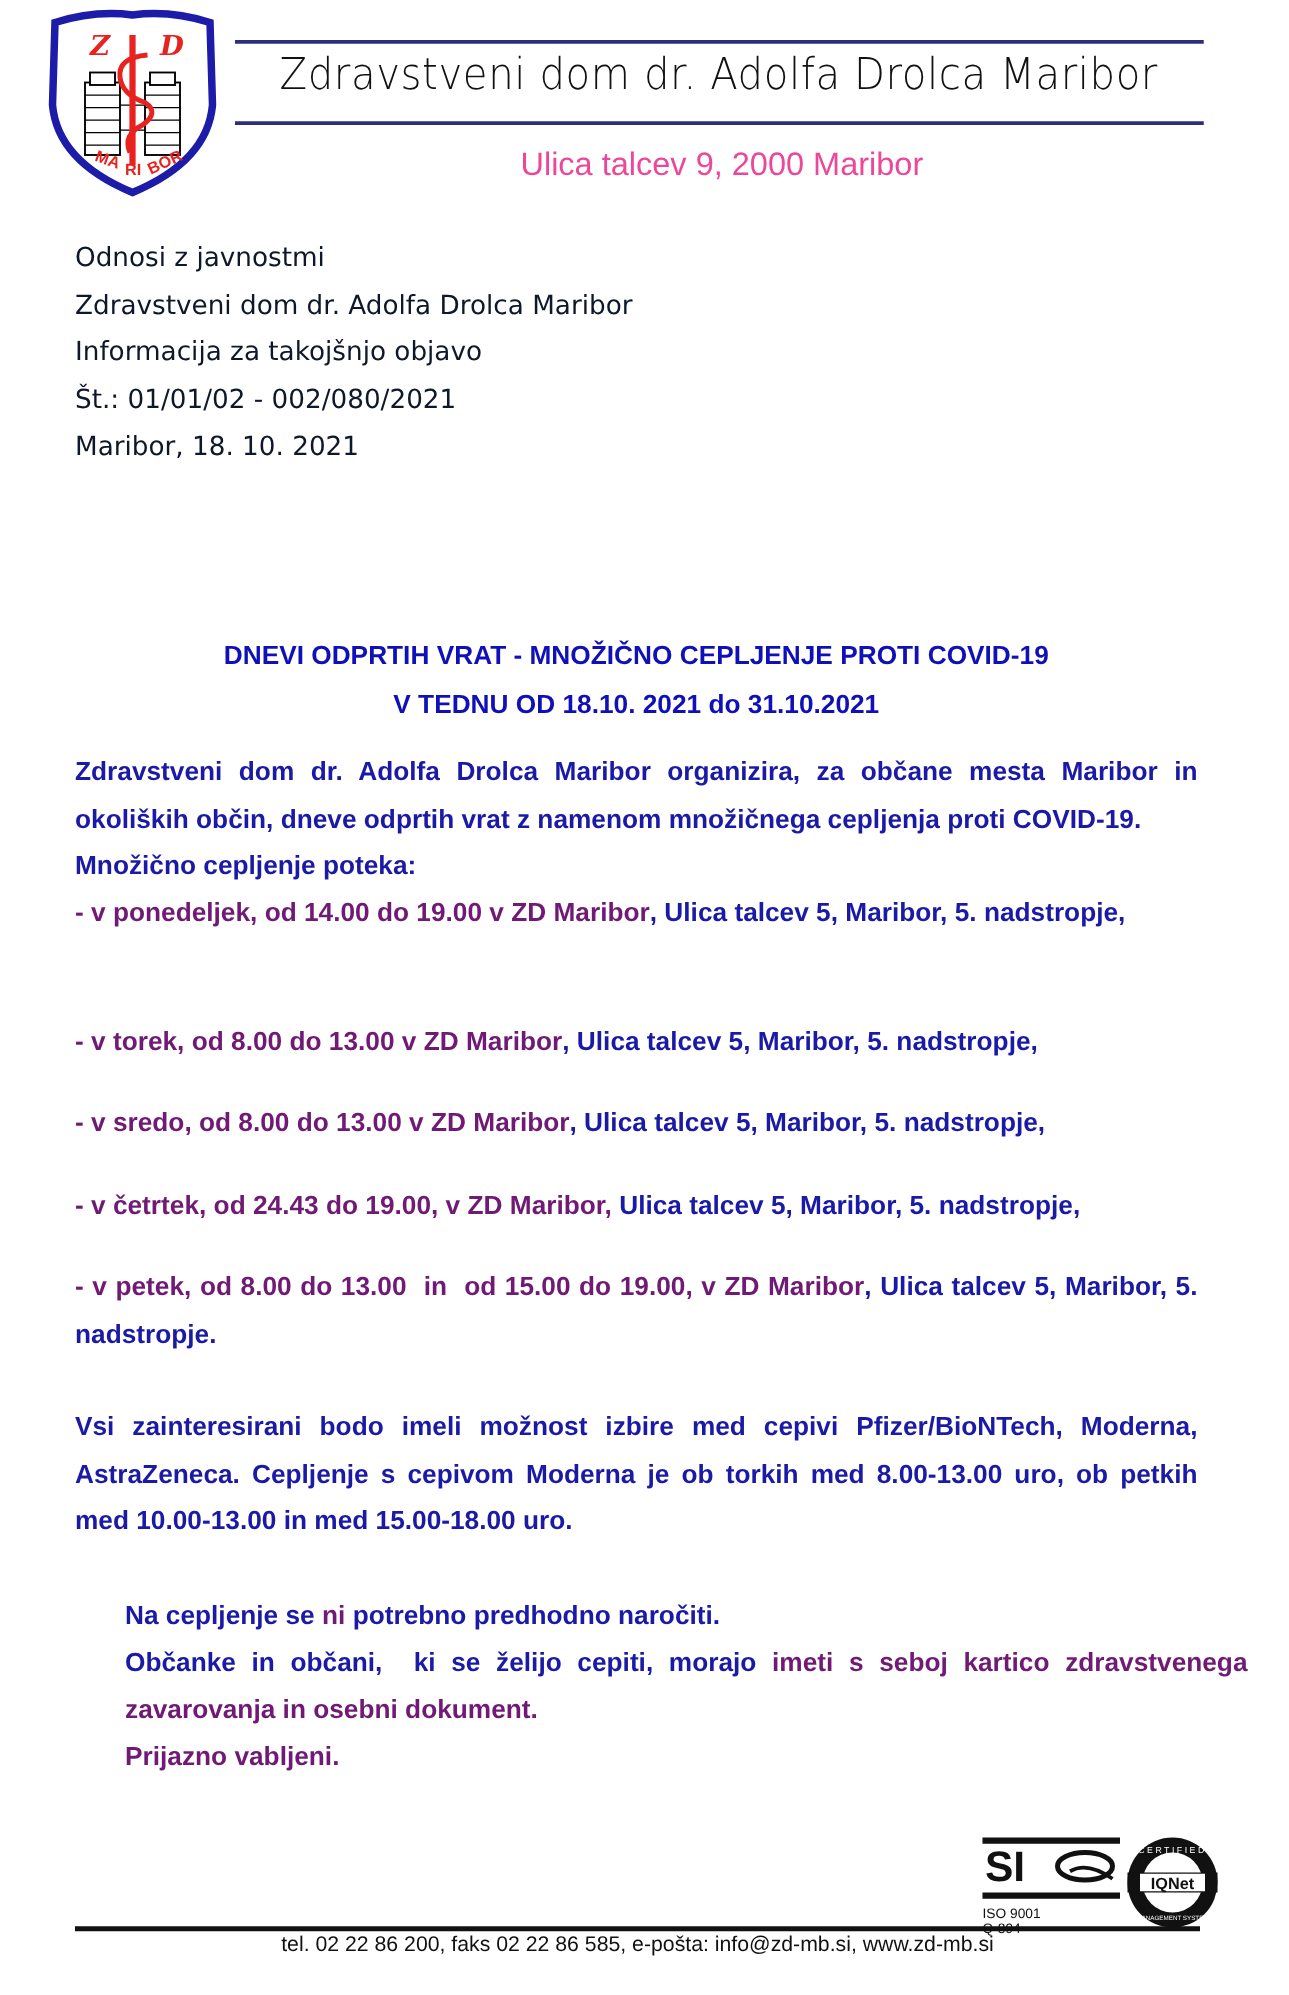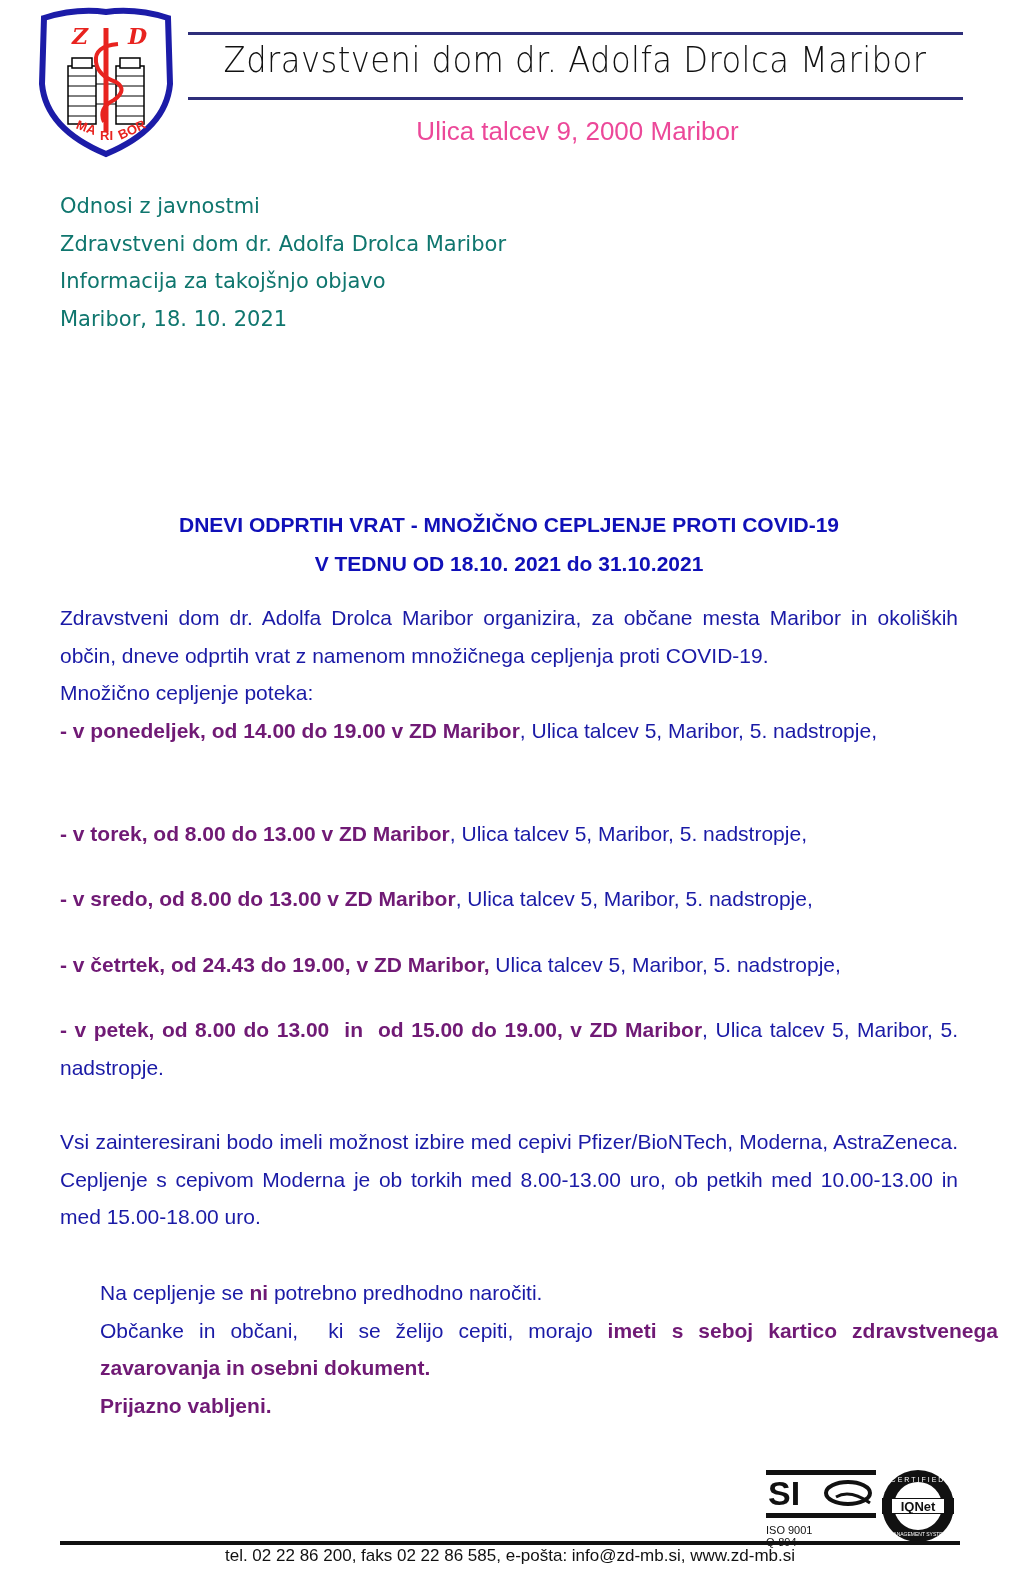--- a/index.html
+++ b/index.html
@@ -1,26 +1,26 @@
 <!DOCTYPE html>
 <html><head>
   <meta charset="utf-8">
   <style>
     html, body { margin: 0; padding: 0; background: #ffffff; }
     body { width: 1031px; height: 1596px; position: relative; overflow: hidden; font-family: "Liberation Sans", sans-serif; }
     .logo { position: absolute; left: 36px; top: 4px; width: 140px; height: 155px; }
     .hline { position: absolute; background: #2e2e7a; }
     .org-title { position: absolute; left: 190px; top: 40px; width: 770px; text-align: center; font-size: 35px; color: #111; font-family: "DejaVu Sans", sans-serif; font-weight: 300; letter-spacing: 0.5px; transform: scaleX(0.92); transform-origin: center; }
     .org-address { position: absolute; left: 190px; top: 116px; width: 775px; text-align: center; font-size: 26px; color: #ec4899; }
-    .contact { position: absolute; left: 60px; top: 188px; color: #0f766e; font-size: 21px; line-height: 37.7px; font-family: "DejaVu Sans", sans-serif; }
+    .contact { position: absolute; left: 60px; top: 188px; color: #0f172a; font-size: 21px; line-height: 37.7px; font-family: "DejaVu Sans", sans-serif; }
     .contact div { white-space: nowrap; }
     .headline { position: absolute; left: 60px; width: 898px; text-align: center; color: #1010b8; font-weight: bold; font-size: 21px; margin-top: 21px; }
-    .body { position: absolute; left: 60px; width: 898px; color: #1a1aa6; font-size: 21px; line-height: 37.5px; text-align: justify; }
+    .body { position: absolute; left: 60px; width: 898px; color: #1a1aa6; font-size: 21px; line-height: 37.5px; text-align: justify; font-weight: bold; }
     .body b { color: #701a75; }
-    .cert { position: absolute; }
+    .cert { position: absolute; margin-left: 20px; }
     .footer-line { position: absolute; left: 60px; top: 1541px; width: 900px; height: 4px; background: #111; }
     .footer-text { position: absolute; left: 60px; top: 1546px; width: 900px; text-align: center; font-size: 17px; color: #111; }
   </style>
 </head>
 <body>
 
 <div class="logo">
   <svg width="140" height="155" viewBox="0 0 140 155">
     <path d="M8 14 Q40 4 70 8 Q100 4 132 14 L134 80 Q130 125 70 150 Q10 125 6 80 Z" fill="#fff" stroke="#1c1ca8" stroke-width="6"></path>
     <text x="36" y="40" font-family="DejaVu Serif, serif" font-weight="bold" font-size="22" fill="#e8231f" font-style="italic">Z</text>
@@ -57,20 +57,21 @@
 
 <div class="hline" style="left:188px; top:32px; width:775px; height:3px;"></div>
 <div class="org-title">Zdravstveni dom dr. Adolfa Drolca Maribor</div>
 <div class="hline" style="left:188px; top:97px; width:775px; height:3px;"></div>
 <div class="org-address">Ulica talcev 9, 2000 Maribor</div>
 
 <div class="contact">
   <div>Odnosi z javnostmi</div>
   <div>Zdravstveni dom dr. Adolfa Drolca Maribor</div>
   <div>Informacija za takojšnjo objavo</div>
+  <div>Št.: 01/01/02 - 002/080/2021</div>
   <div>Maribor, 18. 10. 2021</div>
 </div>
 
 <div class="headline" style="top:492px;">DNEVI ODPRTIH VRAT - MNOŽIČNO CEPLJENJE PROTI COVID-19</div>
 <div class="headline" style="top:531px;">V TEDNU OD 18.10. 2021 do 31.10.2021</div>
 
 <div class="body" style="top:599px;">
   <div>Zdravstveni dom dr. Adolfa Drolca Maribor organizira, za občane mesta Maribor in okoliških občin, dneve odprtih vrat z namenom množičnega cepljenja proti COVID-19.</div>
   <div style="text-align:left;">Množično cepljenje poteka:</div>
   <div><b>- v ponedeljek, od 14.00 do 19.00 v ZD Maribor</b><span>, Ulica talcev 5, Maribor, 5. nadstropje,</span></div>

